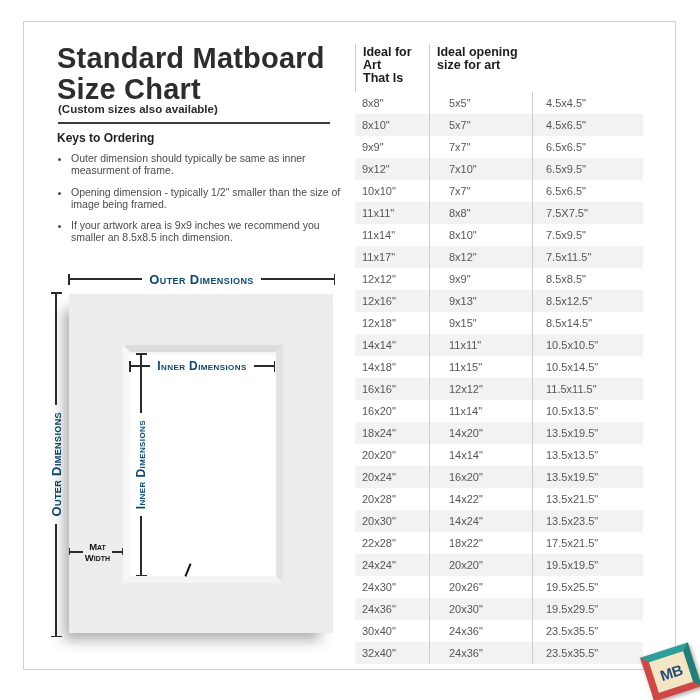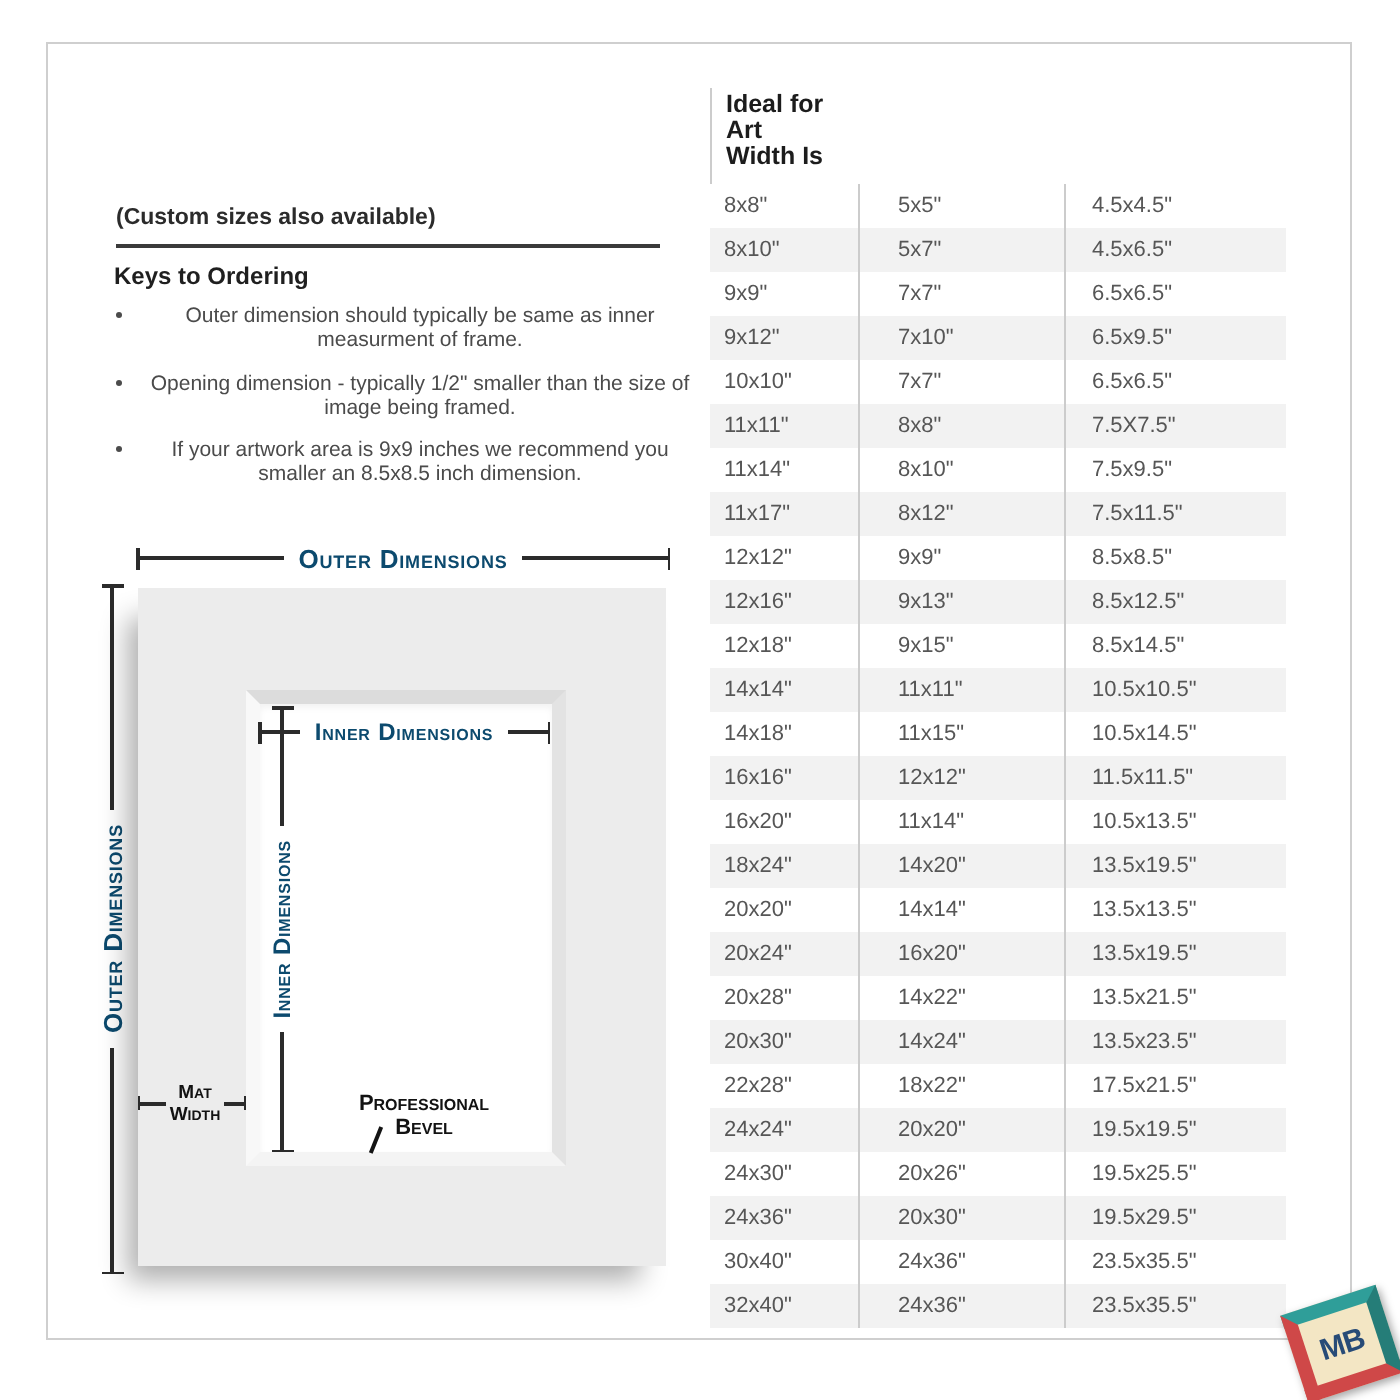--- a/index.html
+++ b/index.html
@@ -8,21 +8,21 @@
   .frame{position:absolute;left:23px;top:21px;width:653px;height:649px;
          border:1.5px solid #cfcfcf;box-sizing:border-box;}
 
   
   .title{position:absolute;left:57px;top:43px;font-size:29px;line-height:31px;
          font-weight:bold;color:#2d2d2d;letter-spacing:.2px;white-space:pre-line;}
   .subtitle{position:absolute;left:58px;top:103px;font-size:11.5px;font-weight:bold;color:#2b2b2b;text-align:right;}
   .divider{position:absolute;left:58px;top:122px;width:272px;height:2px;background:#3a3a3a;}
   .keys-heading{position:absolute;left:57px;top:131px;font-size:12px;font-weight:bold;color:#1f1f1f;}
   .bullets{position:absolute;left:57px;top:152px;width:278px;margin:0;padding:0 0 0 14px;
-           font-size:10.5px;line-height:12px;color:#4b4b4b;text-align:center;}
+           font-size:10.5px;line-height:12px;color:#4b4b4b;}
   .bullets li{margin:0 0 9.5px 0;}
 
   
   .dlabel{font-variant:small-caps;font-weight:bold;font-size:13px;color:#0c4a6e;
           letter-spacing:.4px;white-space:nowrap;}
   .dim-h{position:absolute;display:flex;align-items:center;height:14px;}
   .dim-h .seg{flex:1;height:1.5px;background:#2b2b2b;}
   .dim-h .tick{width:1.5px;height:11px;background:#2b2b2b;}
   .dim-h .dlabel{padding:0 7px;}
   .dim-h-outer{left:68px;top:272px;width:267px;}
@@ -78,20 +78,22 @@
               box-shadow:1px 2px 4px rgba(0,0,0,.35);
               display:flex;align-items:center;justify-content:center;}
   .logo-text{font-weight:bold;font-size:15px;letter-spacing:-.5px;color:var(--logo-navy,#274b77);}
 </style>
 </head>
 <body>
 
 <div class="canvas">
   <div class="frame"></div>
 
+  <div class="title">Standard Matboard
+Size Chart</div>
   <div class="subtitle">(Custom sizes also available)</div>
   <div class="divider"></div>
   <div class="keys-heading">Keys to Ordering</div>
   <ul class="bullets">
       <li>Outer dimension should typically be same as inner measurment of frame.</li>
       <li>Opening dimension - typically 1/2" smaller than the size of image being framed.</li>
       <li>If your artwork area is 9x9 inches we recommend you smaller an 8.5x8.5 inch dimension.</li>
     </ul>
 
   <div class="dim-h dim-h-outer">
@@ -129,28 +131,28 @@
     <span class="tick"></span>
   </div>
 
   <div class="mat-tick" style="left:68.5px;top:548px;"></div>
   <div class="mat-seg" style="left:69px;top:551px;width:14px;"></div>
   <div class="mat-label">Mat
 Width</div>
   <div class="mat-seg" style="left:112px;top:551px;width:10px;"></div>
   <div class="mat-tick" style="left:121.5px;top:548px;"></div>
 
-  <div class="bevel-label">Professional
-Bevel</div>
   <div class="bevel-slash"></div>
 
   <div class="size-table">
     <div class="grid3">
         <div class="hcell c2">Ideal for Art
-Width Is</div>
+That Is</div>
+        <div class="hcell c3">Ideal opening
+size for art</div>
       </div>
     <div>
         <div class="grid3 trow">
           <div class="cell c1">8x8"</div>
           <div class="cell c2">5x5"</div>
           <div class="cell c3">4.5x4.5"</div>
         </div>
         <div class="grid3 trow alt">
           <div class="cell c1">8x10"</div>
           <div class="cell c2">5x7"</div>

